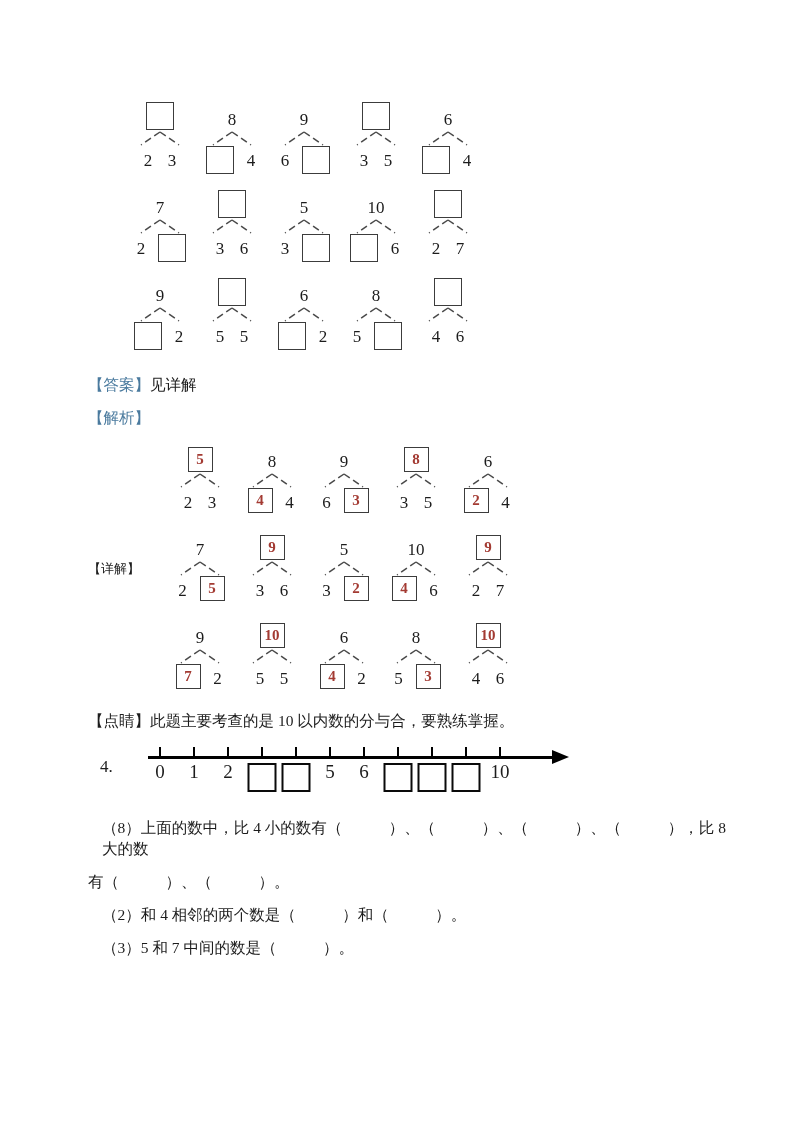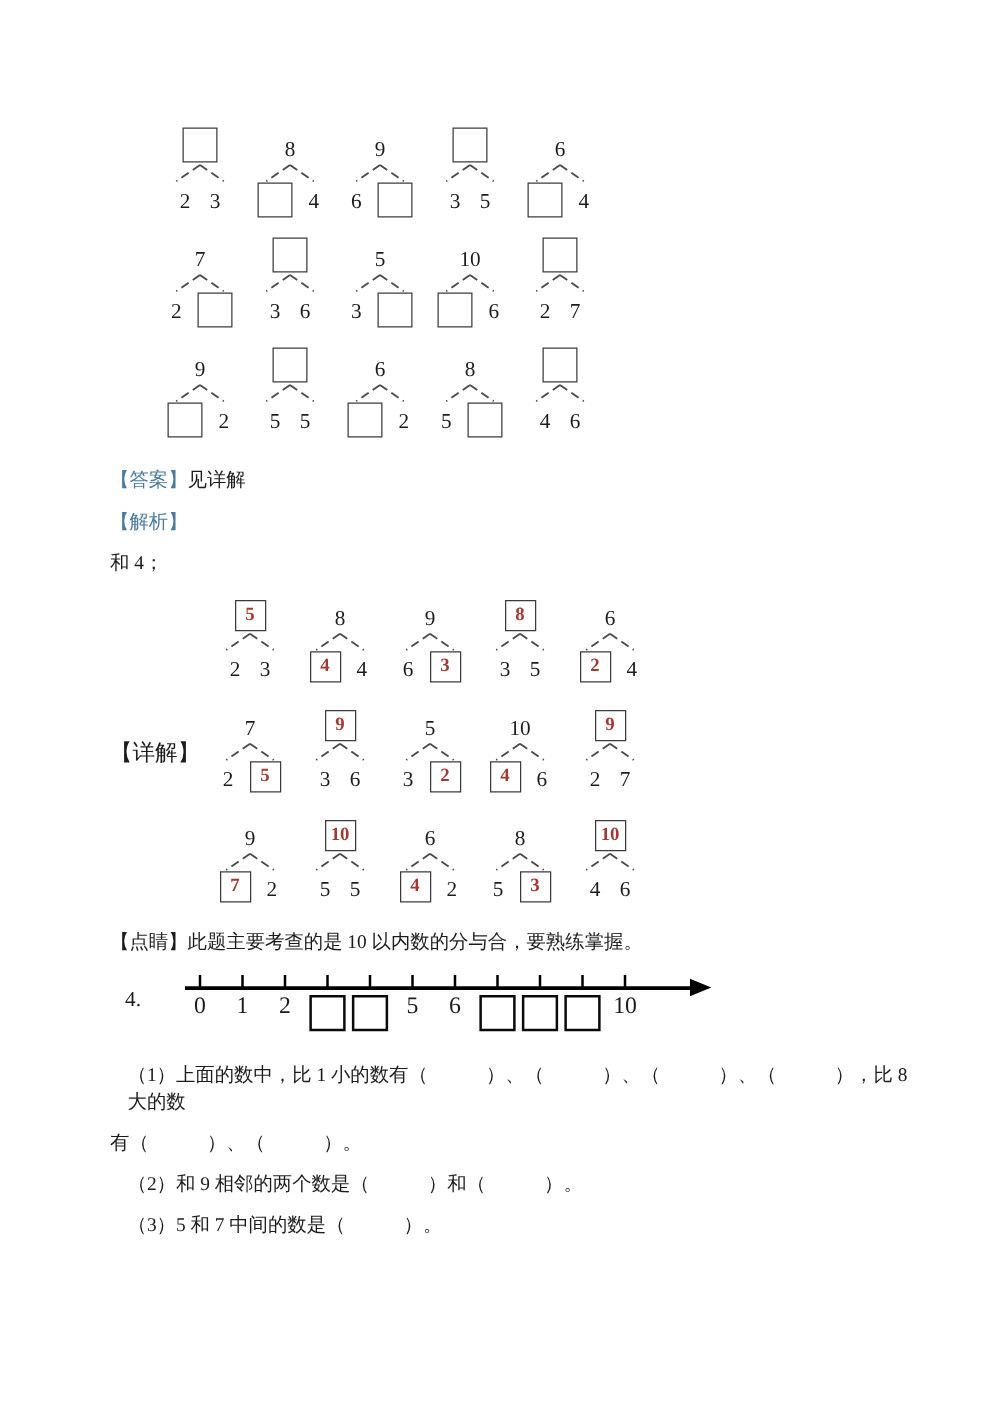--- a/index.html
+++ b/index.html
@@ -27,21 +27,21 @@
   .bond-bottom{height:34px;display:flex;align-items:flex-start;justify-content:center;gap:10px;}
   .bond-num{font-size:17px;line-height:1.15;min-width:14px;text-align:center;}
   .bond-bottom .bond-num{padding-top:5px;}
   .bond-box{width:28px;height:28px;border:1.6px solid #3c3c3c;background:#fff;
             display:flex;align-items:center;justify-content:center;box-sizing:border-box;}
   .answer-grid .bond-box{width:25px;height:25px;border-width:1.2px;
             color:var(--answer-red,#a33a32);font-size:15px;font-weight:bold;}
 
   
   .detail-block{display:flex;align-items:center;margin:2px 0 12px;}
-  .detail-label{width:76px;flex:none;font-size:18px;}
+  .detail-label{width:76px;flex:none;font-size:13px;}
 
   
   .numberline{display:flex;align-items:flex-start;margin:4px 0 16px;}
   .item-no{font-size:17px;margin-left:12px;padding-top:14px;width:24px;flex:none;}
   .axis{position:relative;width:440px;height:58px;margin-left:24px;flex:none;}
   .axis-line{position:absolute;left:0;top:13px;width:408px;height:2.5px;background:#000;}
   .axis-arrow{position:absolute;left:404px;top:7px;width:0;height:0;
     border-left:17px solid #000;border-top:7px solid transparent;border-bottom:7px solid transparent;}
   .nl-tick{position:absolute;top:4px;width:2px;height:11px;background:#000;}
   .nl-num{position:absolute;top:18px;transform:translateX(-50%);font-size:19px;}
@@ -254,21 +254,20 @@
             <div class="bond-num">6</div>
           </div>
         </div>
       </div>
     </div>
 
   <p class="line"><span class="blue">【答案】</span><span>见详解</span></p>
 
   <p class="line"><span class="blue">【解析】</span></p>
 
-  <p class="line">和 4；</p>
 
   <div class="detail-block">
     <div class="detail-label">【详解】</div>
     <div class="bond-grid answer-grid" id="answer-bonds">
         <div class="bond-row">
           <div class="bond">
             <div class="bond-top">
               <div class="bond-box">5</div>
             </div>
             <svg width="56" height="15" class="bond-lines">
@@ -496,18 +495,18 @@
         <div class="nl-box" style="left: 250px;"></div>
         <div class="nl-tick" style="left: 283px;"></div>
         <div class="nl-box" style="left: 284px;"></div>
         <div class="nl-tick" style="left: 317px;"></div>
         <div class="nl-box" style="left: 318px;"></div>
         <div class="nl-tick" style="left: 351px;"></div>
         <div class="nl-num" style="left: 352px;">10</div>
       </div>
   </div>
 
-  <p class="line indent">（1）上面的数中，比 1 小的数有（　　　）、（　　　）、（　　　）、（　　　），比 8 大的数</p>
+  <p class="line indent">（8）上面的数中，比 4 小的数有（　　　）、（　　　）、（　　　）、（　　　），比 8 大的数</p>
   <p class="line">有（　　　）、（　　　）。</p>
-  <p class="line indent">（2）和 9 相邻的两个数是（　　　）和（　　　）。</p>
+  <p class="line indent">（2）和 4 相邻的两个数是（　　　）和（　　　）。</p>
   <p class="line indent">（3）5 和 7 中间的数是（　　　）。</p>
 
 </div>
 
 </body></html>

